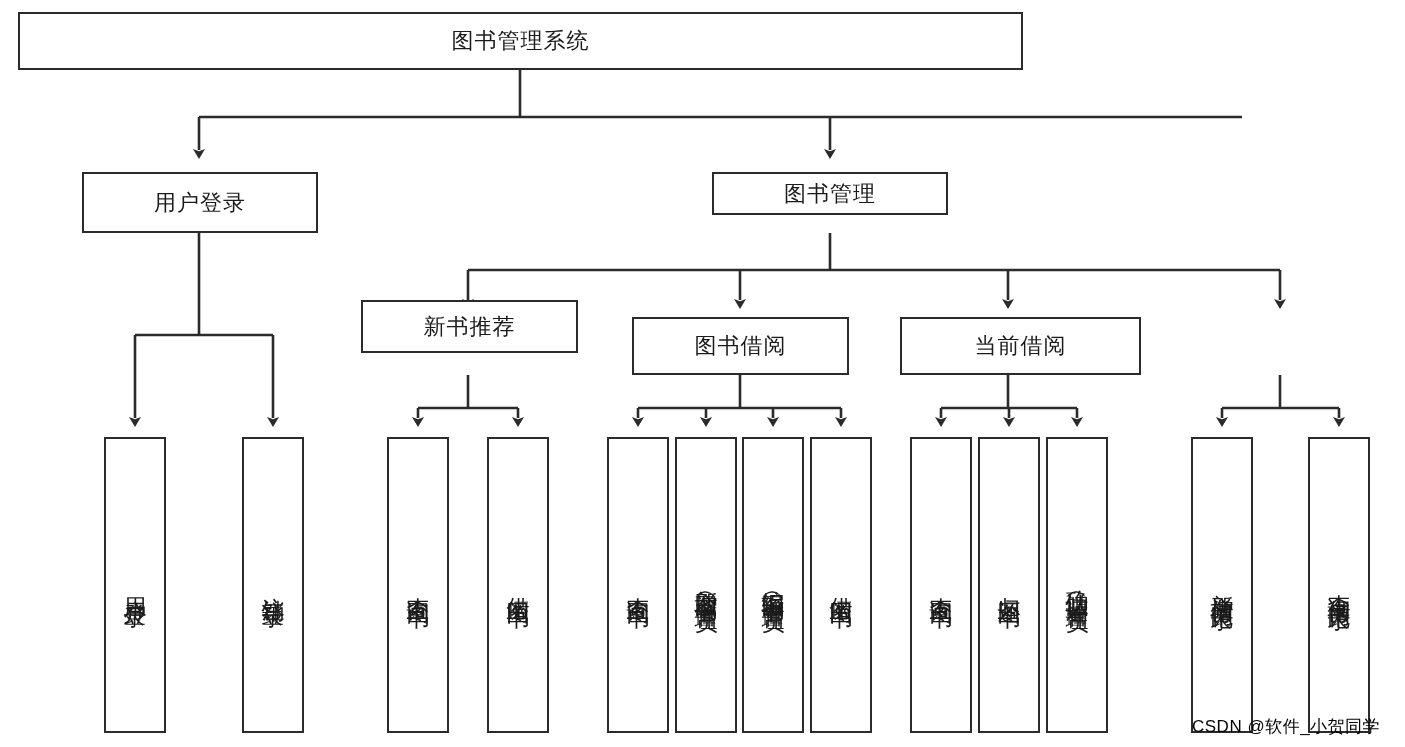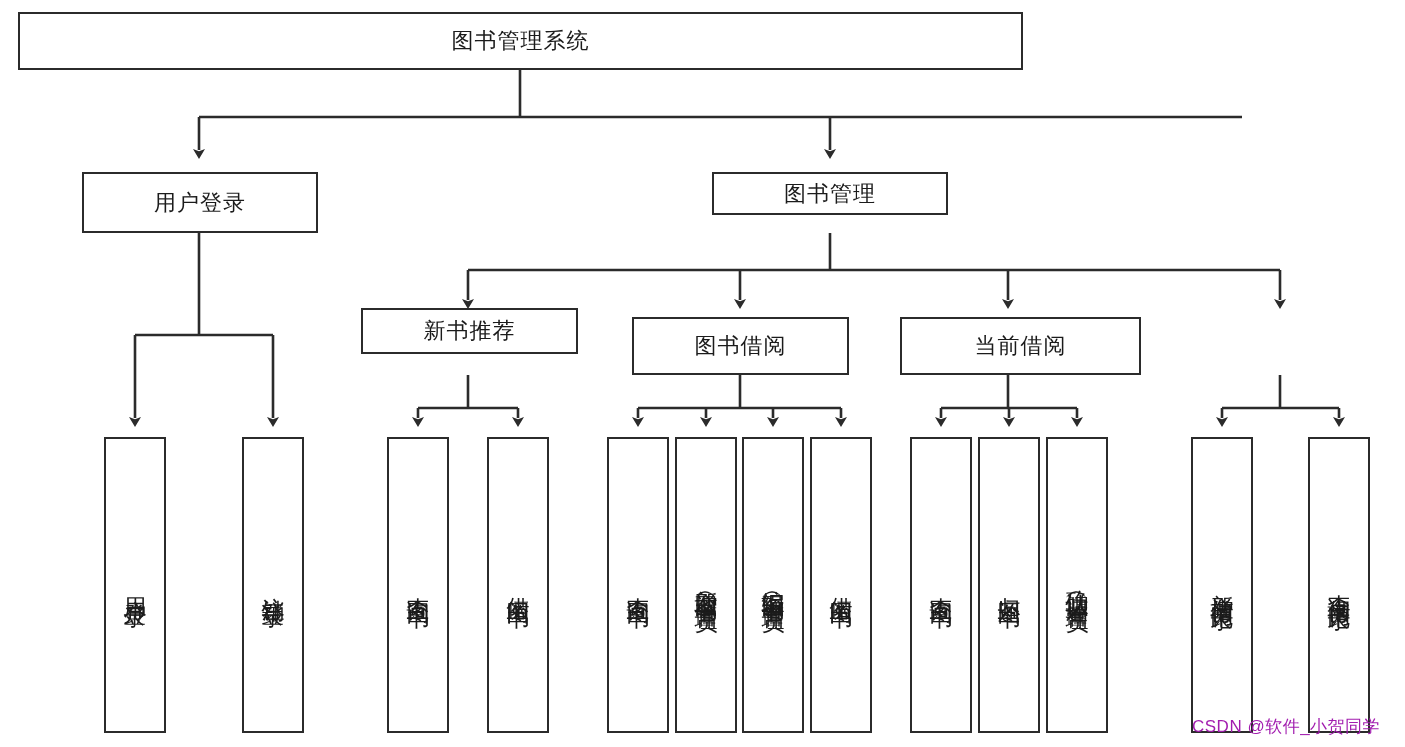--- a/index.html
+++ b/index.html
@@ -44,21 +44,21 @@
   }
   .node-box.vertical .node-label {
     writing-mode: vertical-rl;
     text-orientation: upright;
     letter-spacing: 3px;
     font-size: 23px;
     white-space: nowrap;
   }
   .watermark {
     position: absolute;
-    color: #a21caf;
+    color: #000000;
     font-size: 17px;
     letter-spacing: 0.5px;
     white-space: nowrap;
     pointer-events: none;
   }
 </style>
 </head>
 <body>
 
 <div id="canvas">
@@ -117,21 +117,21 @@
     <span class="node-label">图书管理系统</span>
   </div>
 
   <div class="node-box" style="left:82px; top:172px; width:236px; height:61px;">
     <span class="node-label">用户登录</span>
   </div>
   <div class="node-box" style="left:712px; top:172px; width:236px; height:43px;">
     <span class="node-label">图书管理</span>
   </div>
 
-  <div class="node-box" style="left:361px; top:308px; width:217px; height:46px;">
+  <div class="node-box" style="left:361px; top:300px; width:217px; height:53px;">
     <span class="node-label">新书推荐</span>
   </div>
   <div class="node-box" style="left:632px; top:317px; width:217px; height:58px;">
     <span class="node-label">图书借阅</span>
   </div>
   <div class="node-box" style="left:900px; top:317px; width:241px; height:58px;">
     <span class="node-label">当前借阅</span>
   </div>
 
   <div class="node-box vertical" style="left:104px; top:437px; width:62px; height:296px;">

